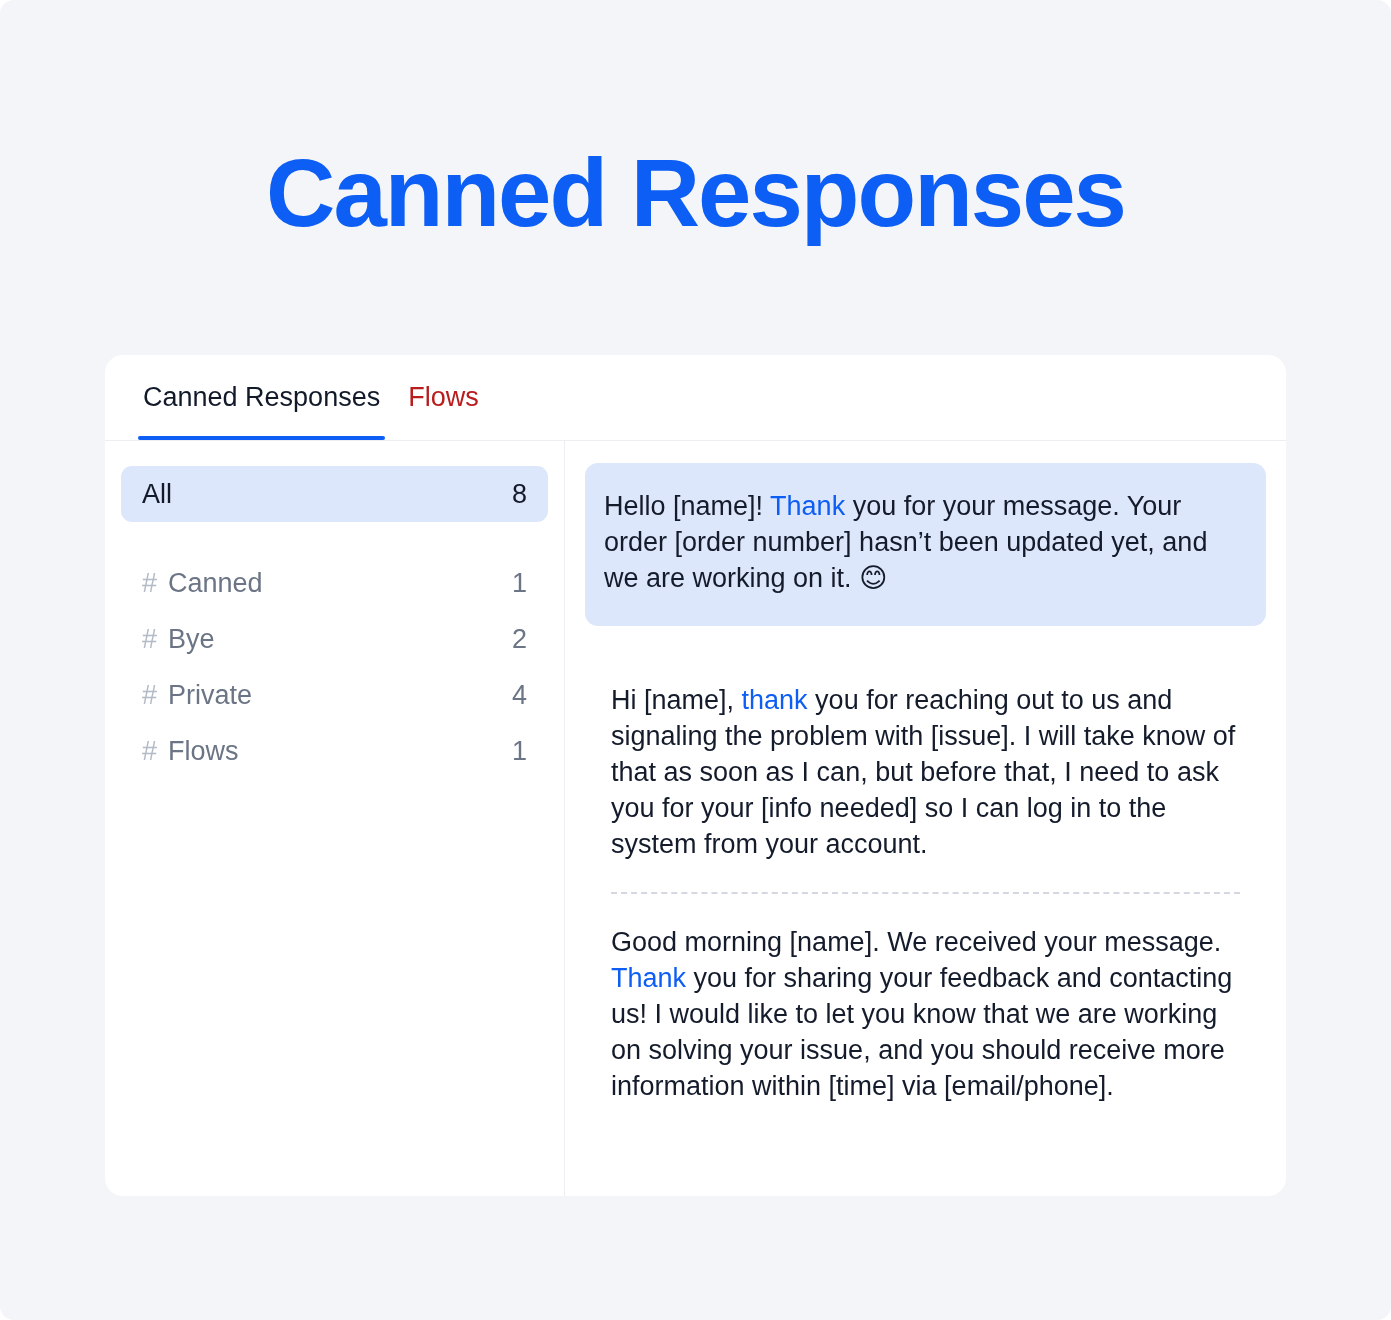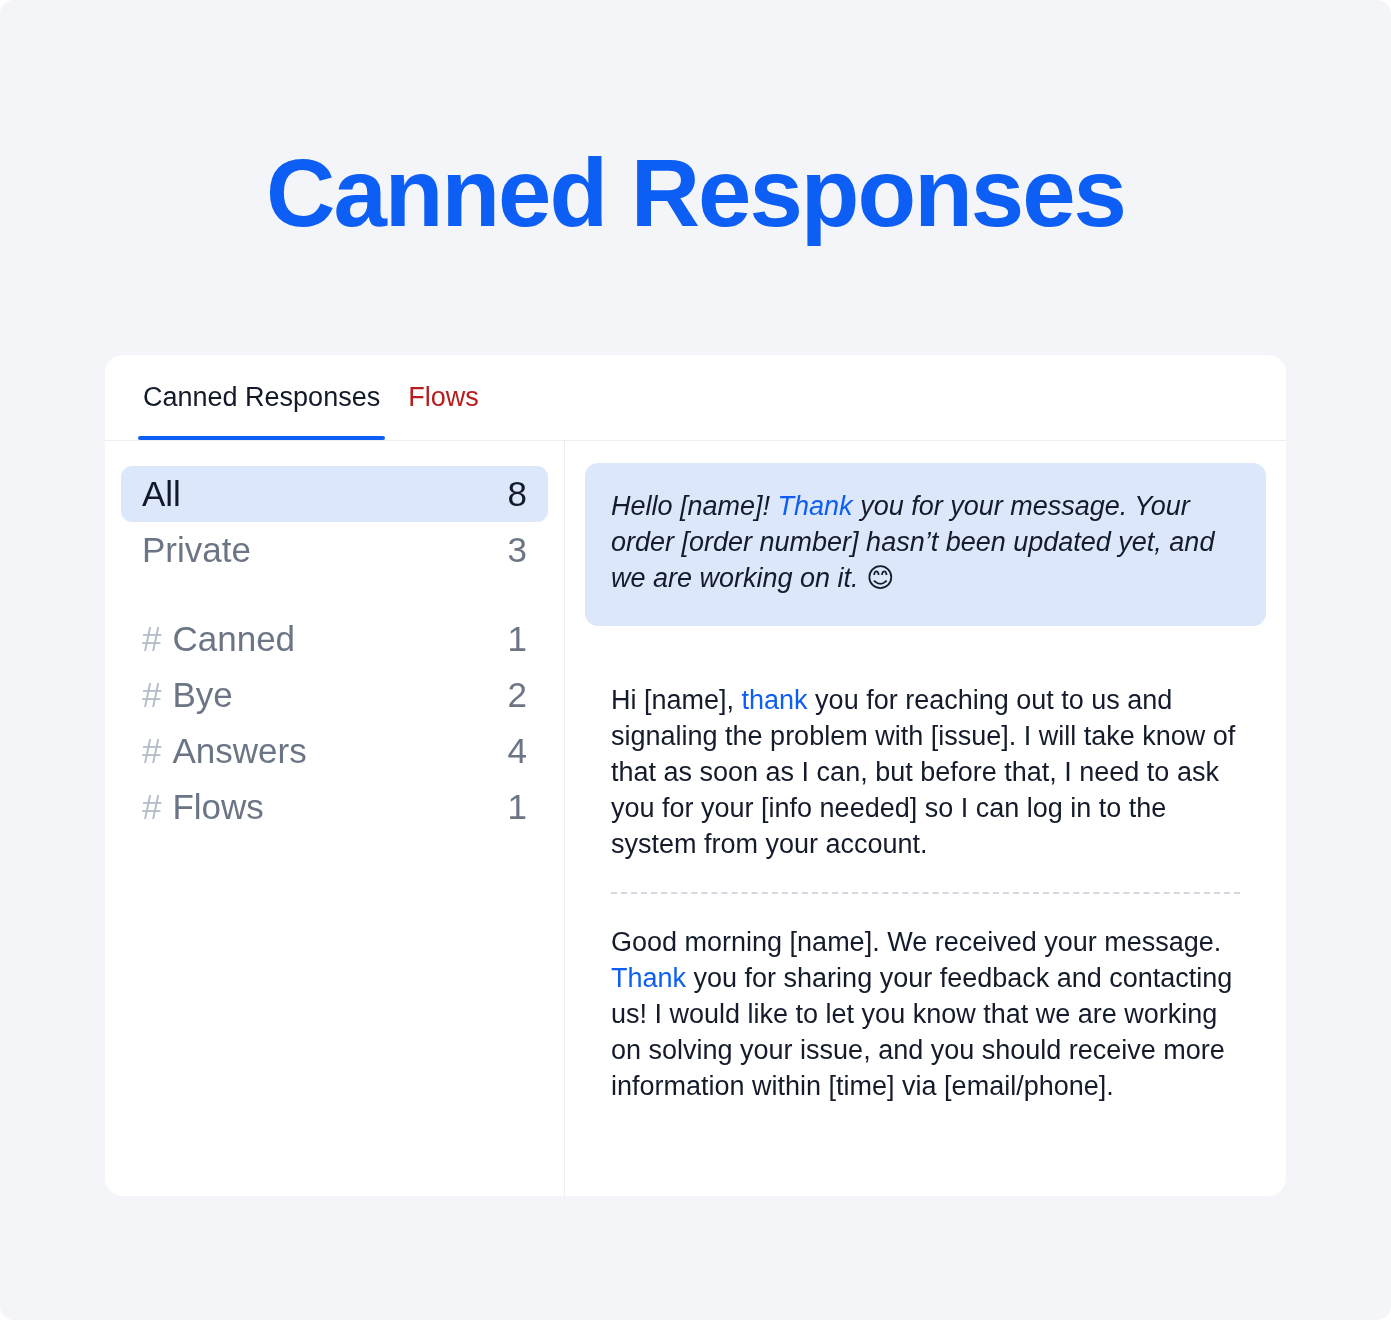--- a/index.html
+++ b/index.html
@@ -93,21 +93,21 @@
     border-right: 1px solid #eceef2;
     padding: 25px 16px 0 16px;
   }
   .side-row {
     display: flex;
     align-items: center;
     justify-content: space-between;
     height: 56px;
     padding: 0 21px;
     border-radius: 11px;
-    font-size: 35px;
+    font-size: 27px;
     color: #6b7585;
     cursor: pointer;
   }
   .side-row.selected {
     background: #dde7fb;
     color: #121a2a;
     font-weight: 500;
   }
   .side-row .label { display: flex; align-items: baseline; }
   .side-row .hash {
@@ -126,22 +126,21 @@
 
   .msg {
     font-size: 27px;
     line-height: 36px;
     color: #141b2b;
     padding: 0 26px;
   }
   .msg.highlight {
     background: #dde7fb;
     border-radius: 13px;
-    padding: 25px 26px 30px 26px;
-    font-style: italic;
+    padding: 25px 26px 30px 19px;
   }
   .msg .kw { color: #0d5ef4; }
   .msg .emoji { font-family: "DejaVu Sans", sans-serif; }
 
   .msg-spacer-lg { height: 56px; }
   .msg-spacer-sm { height: 30px; }
 
   .divider-dashed {
     margin: 0 26px;
     border-top: 2px dashed #d3d8e1;
@@ -168,24 +167,20 @@
 
     <div class="body-split">
 
       <div class="sidebar">
 
         <div class="side-row selected">
           <span class="label">All</span>
           <span class="count">8</span>
         </div>
 
-        <div class="side-row">
-          <span class="label">Private</span>
-          <span class="count">3</span>
-        </div>
 
         <div class="side-gap"></div>
 
         <div class="side-row">
           <span class="label">
             <span class="hash">#</span>
             <span>Canned</span>
           </span>
           <span class="count">1</span>
         </div>
@@ -194,21 +189,21 @@
           <span class="label">
             <span class="hash">#</span>
             <span>Bye</span>
           </span>
           <span class="count">2</span>
         </div>
 
         <div class="side-row">
           <span class="label">
             <span class="hash">#</span>
-            <span>Answers</span>
+            <span>Private</span>
           </span>
           <span class="count">4</span>
         </div>
 
         <div class="side-row">
           <span class="label">
             <span class="hash">#</span>
             <span>Flows</span>
           </span>
           <span class="count">1</span>

